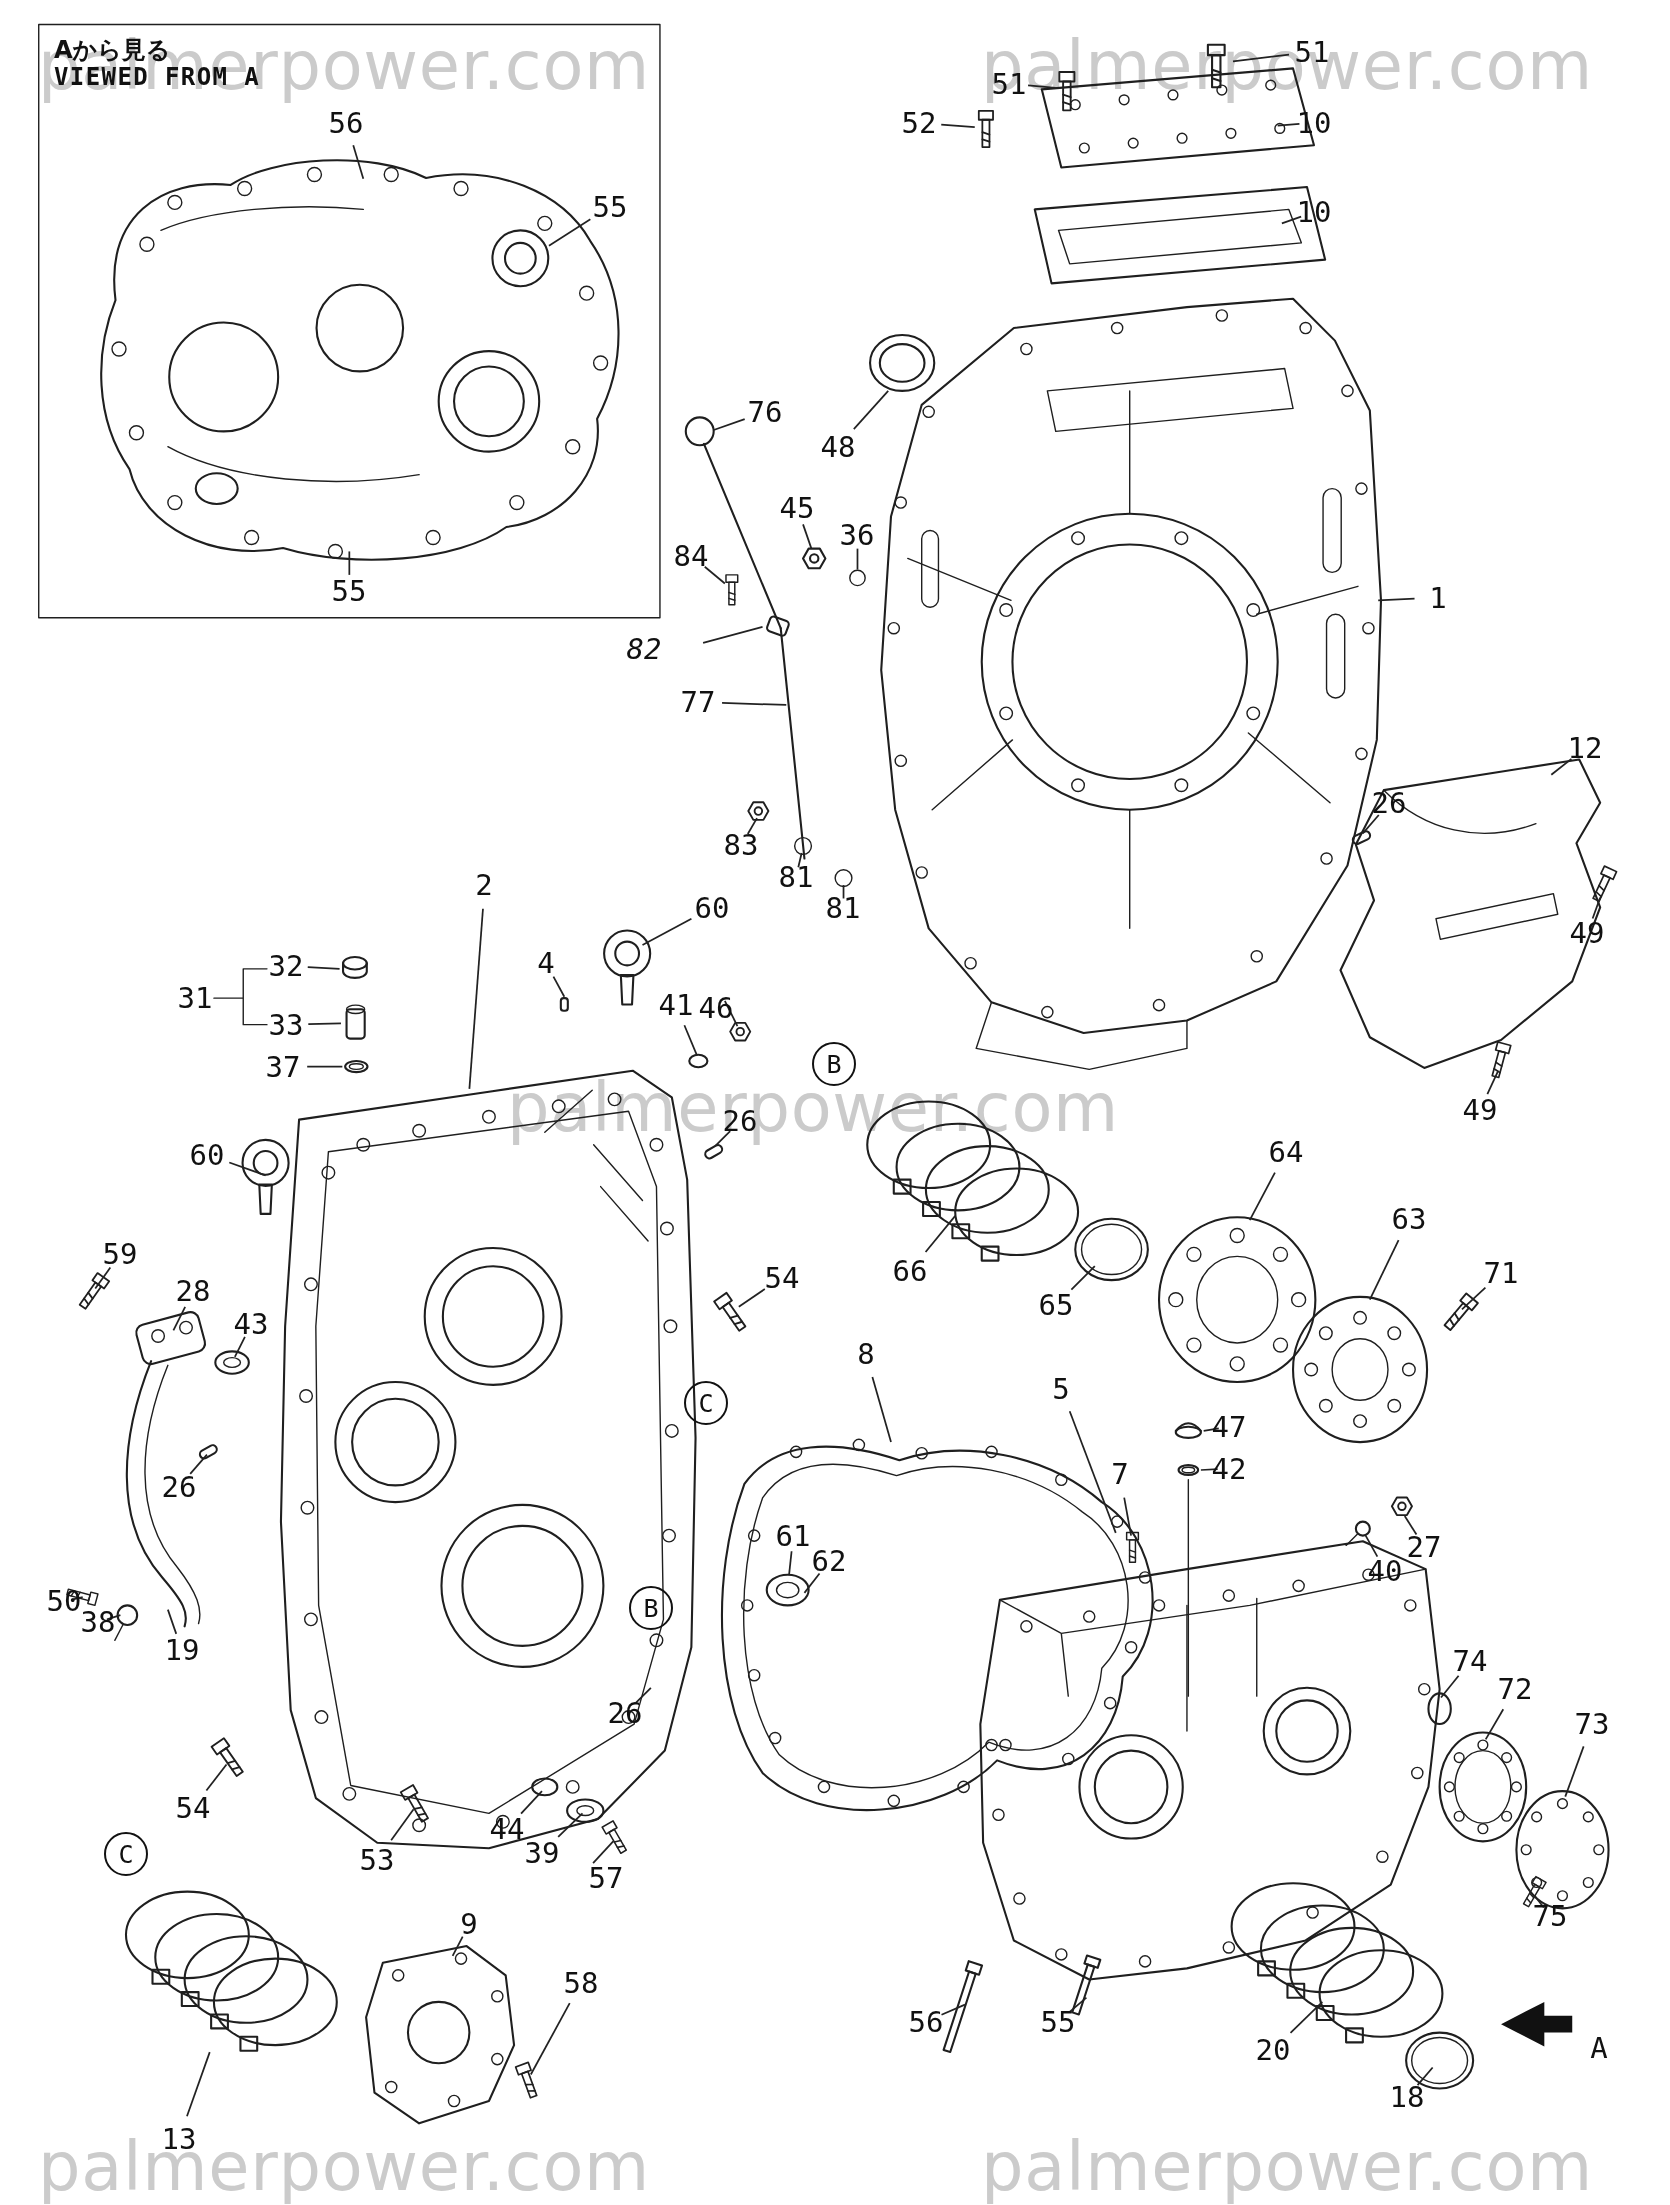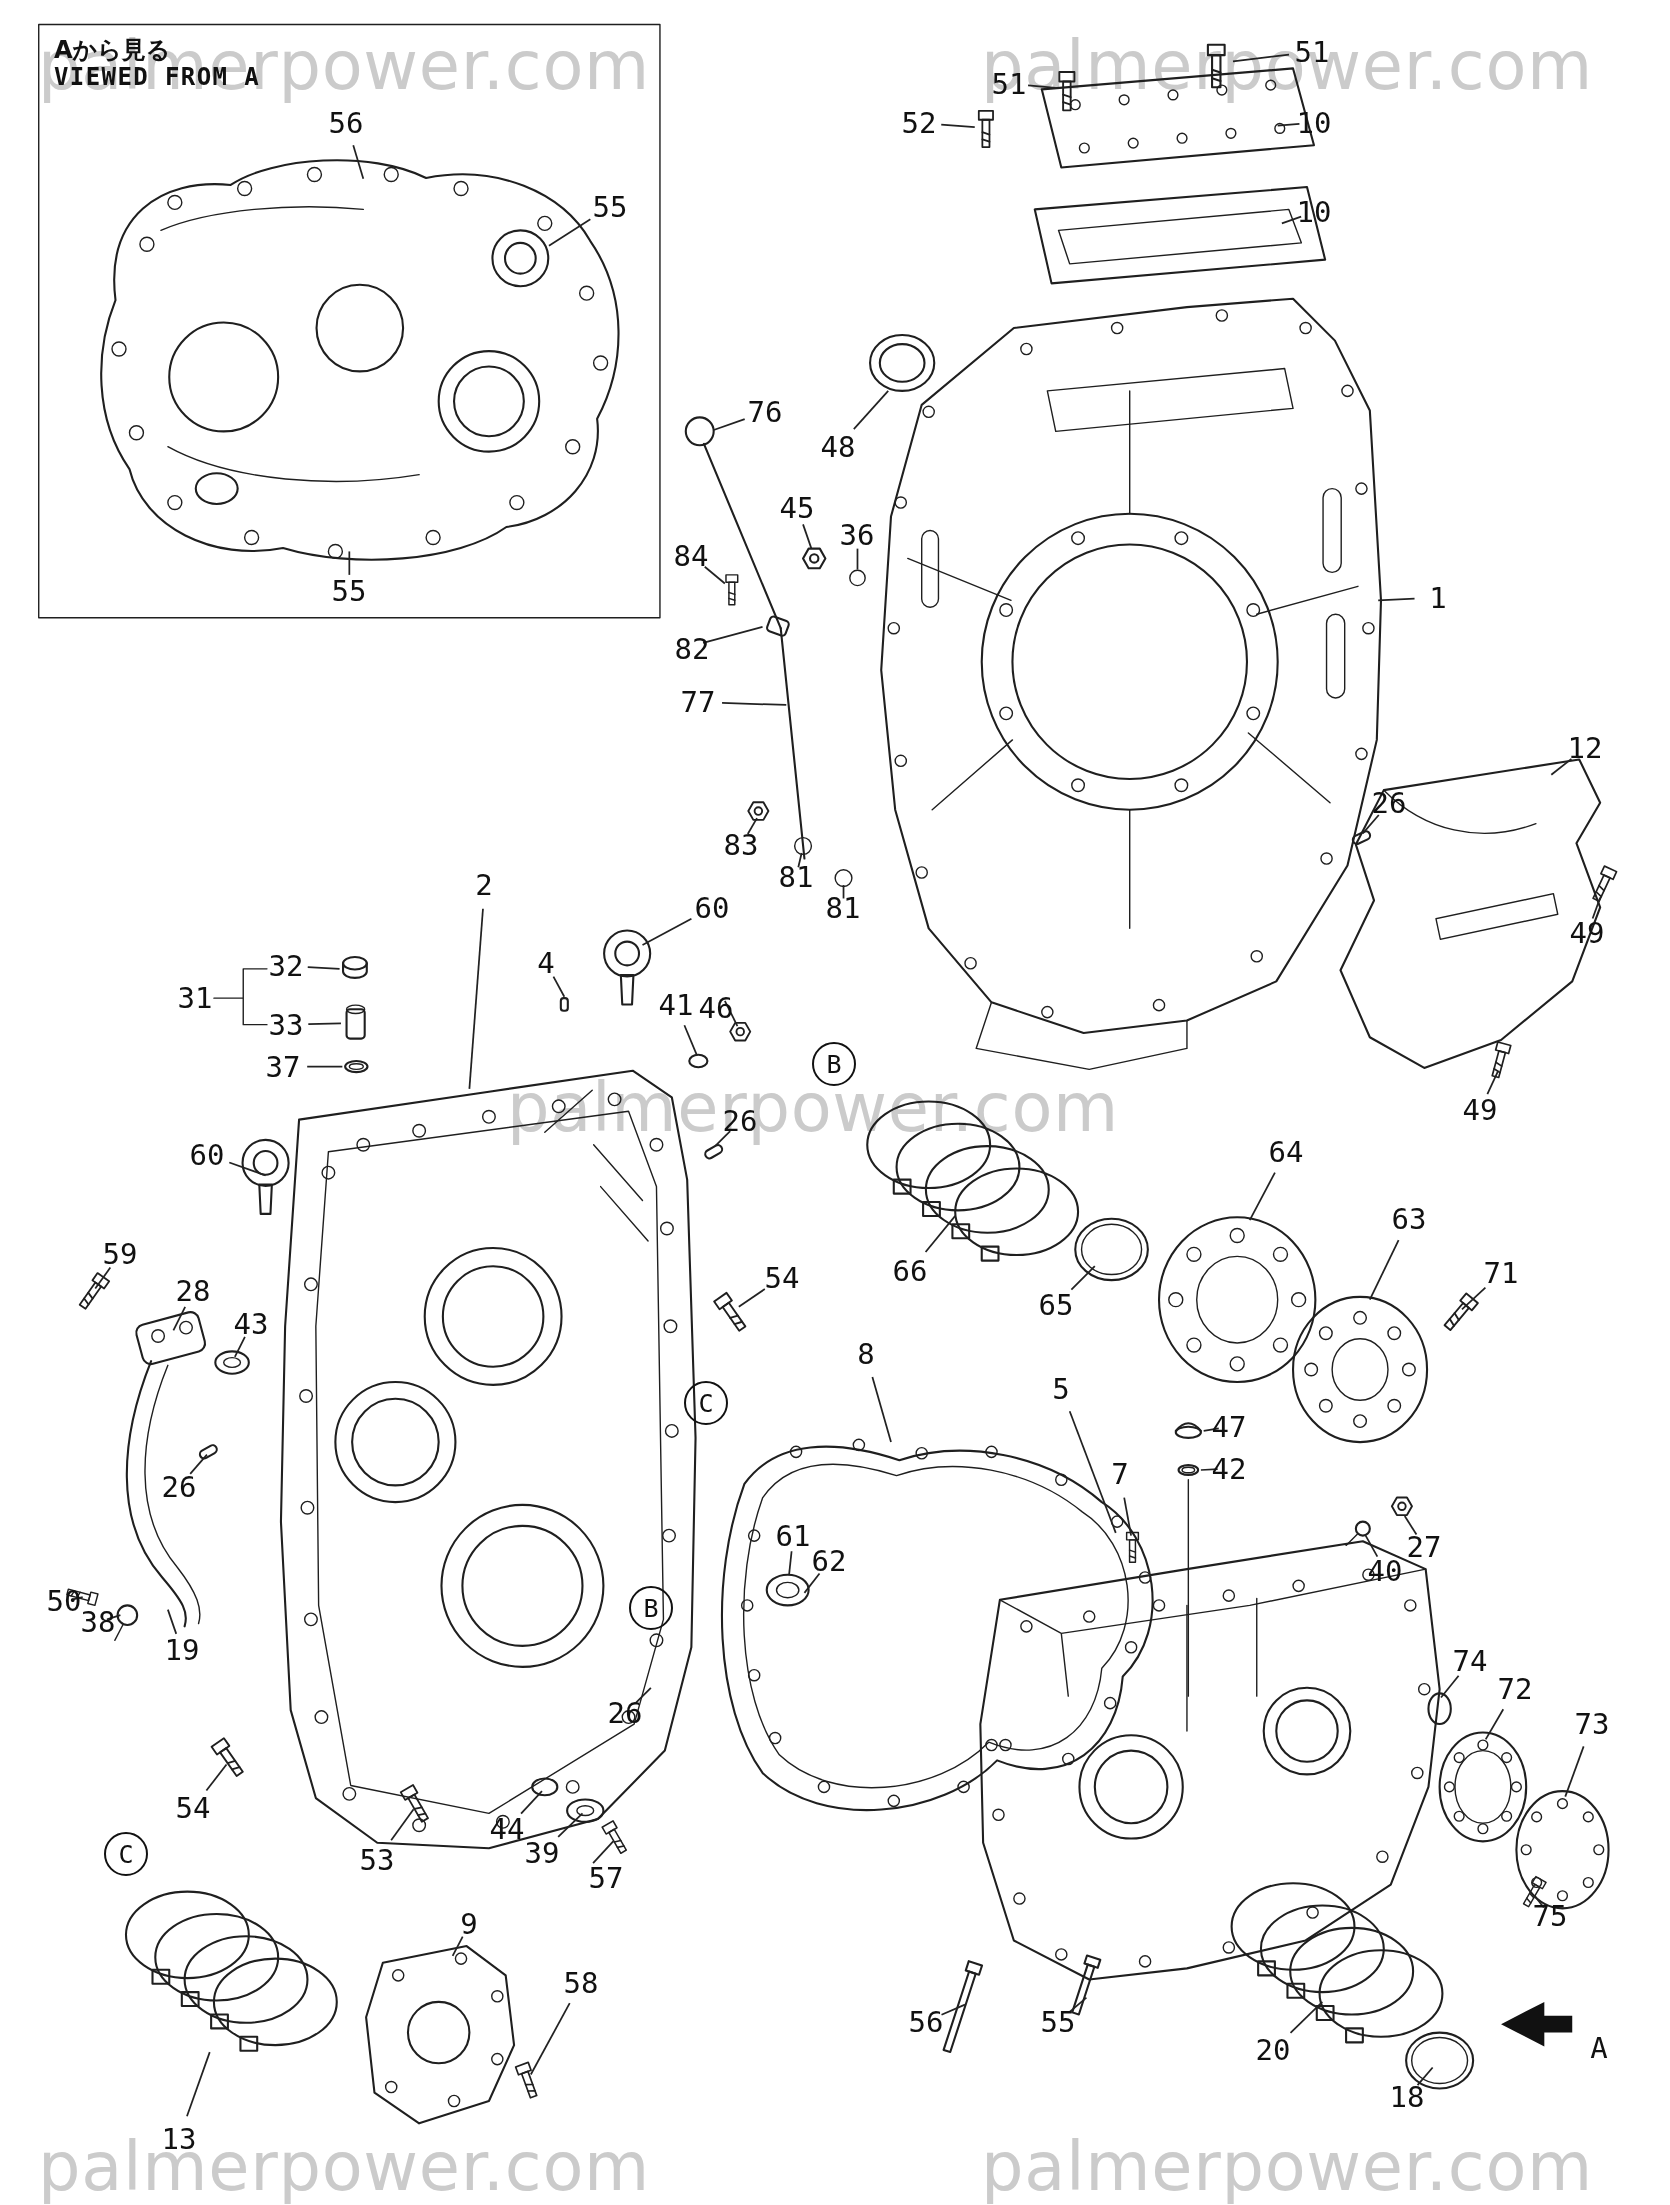--- a/index.html
+++ b/index.html
@@ -546,21 +546,21 @@
       <div class="callout" style="left: 1312px; top: 52px;">51</div>
       <div class="callout" style="left: 1009px; top: 84px;">51</div>
       <div class="callout" style="left: 919px; top: 123px;">52</div>
       <div class="callout" style="left: 1314px; top: 123px;">10</div>
       <div class="callout" style="left: 1314px; top: 212px;">10</div>
       <div class="callout" style="left: 838px; top: 447px;">48</div>
       <div class="callout" style="left: 765px; top: 412px;">76</div>
       <div class="callout" style="left: 797px; top: 508px;">45</div>
       <div class="callout" style="left: 857px; top: 535px;">36</div>
       <div class="callout" style="left: 691px; top: 556px;">84</div>
-      <div class="callout" style="left: 692px; top: 649px;">82</div>
+      <div class="callout" style="left: 644px; top: 649px; font-style: italic;">82</div>
       <div class="callout" style="left: 698px; top: 702px;">77</div>
       <div class="callout" style="left: 741px; top: 845px;">83</div>
       <div class="callout" style="left: 796px; top: 877px;">81</div>
       <div class="callout" style="left: 843px; top: 908px;">81</div>
       <div class="callout" style="left: 1438px; top: 598px;">1</div>
       <div class="callout" style="left: 1585px; top: 748px;">12</div>
       <div class="callout" style="left: 1389px; top: 803px;">26</div>
       <div class="callout" style="left: 1587px; top: 933px;">49</div>
       <div class="callout" style="left: 1480px; top: 1110px;">49</div>
       <div class="callout" style="left: 484px; top: 885px;">2</div>

